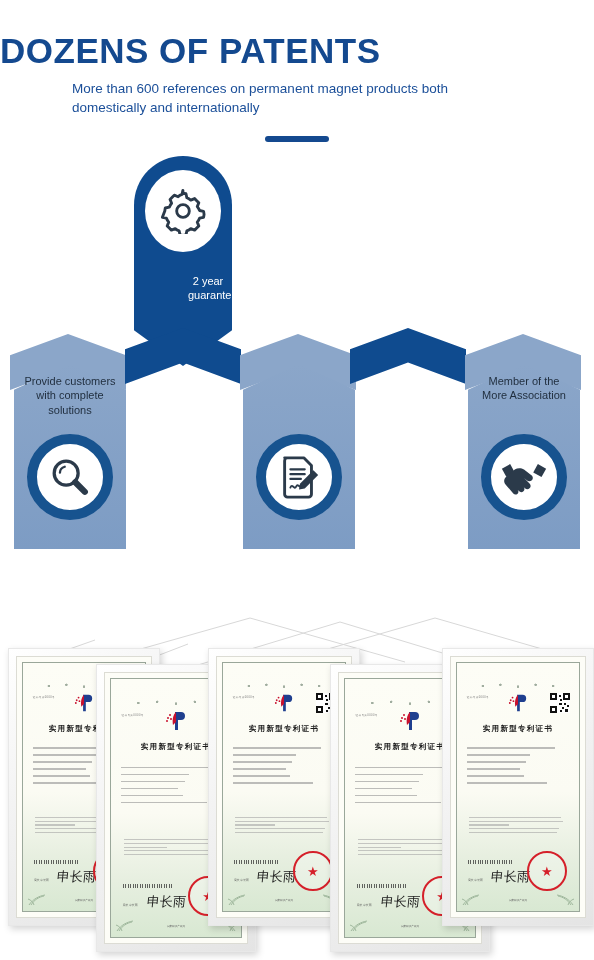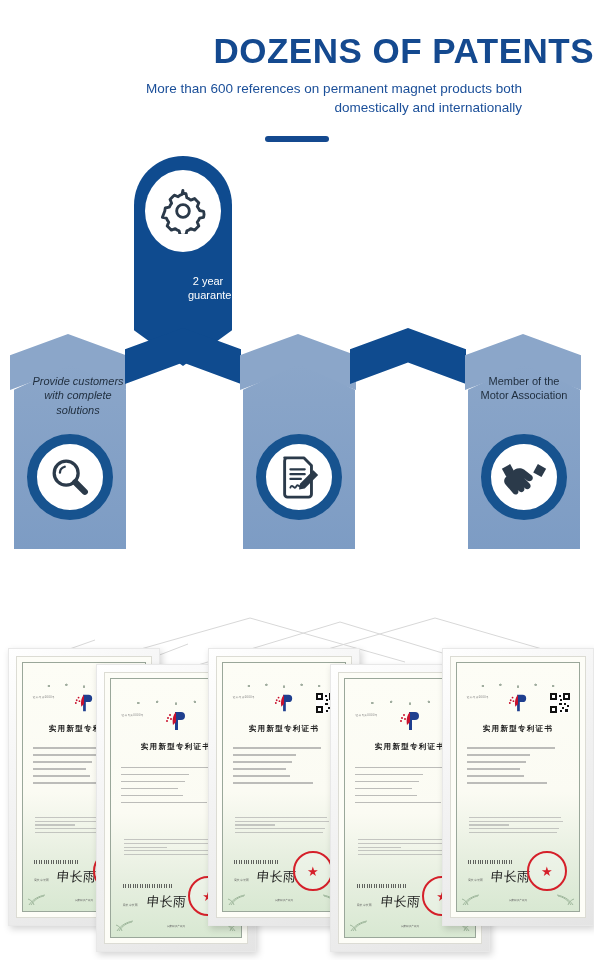--- a/index.html
+++ b/index.html
@@ -5,21 +5,21 @@
   * { box-sizing: border-box; margin: 0; padding: 0; }
   body {
     width: 594px; height: 960px;
     background: #ffffff;
     font-family: "Liberation Sans", sans-serif;
     overflow: hidden;
     position: relative;
   }
 
   
-  .header { padding-top: 33px; text-align: right; }
+  .header { padding-top: 33px; text-align: left; }
   .header h1 {
     font-size: 35px;
     font-weight: bold;
     letter-spacing: 0.5px;
     color: #14498f;
     line-height: 1.05;
   }
   .header .subtitle {
     margin-top: 9px;
     font-size: 13.5px;
@@ -111,21 +111,21 @@
     position: absolute;
     top: 218px;
     width: 112px;
     text-align: center;
     font-size: 11px;
     color: #1f2d3d;
     line-height: 1.32;
     white-space: pre-line;
     z-index: 3;
   }
-  .bot-label.d1 { left: 22px; font-style: italic; }
+  .bot-label.d1 { left: 14px; }
   .bot-label.d2 { left: 243px; }
   .bot-label.d3 { left: 468px; }
 
   .bot-circle {
     position: absolute;
     top: 278px;
     width: 86px; height: 86px;
     background: #ffffff;
     border: 10px solid #17538f;
     border-radius: 50%;
@@ -270,21 +270,21 @@
   </div>
 
   <div class="bot-banner d1"></div>
   <div class="bot-banner d2"></div>
   <div class="bot-banner d3"></div>
 
   <div class="bot-label d1">Provide customers
 with complete
 solutions</div>
   <div class="bot-label d3">Member of the
-Motor Association</div>
+More Association</div>
 
   <div class="bot-circle d1">
     <svg width="46" height="46" viewBox="0 0 48 48">
       <circle cx="20" cy="20" r="12.5" fill="none" stroke="#2b3a4a" stroke-width="3.4"></circle>
       <path d="M13.5 19.5a6.6 6.6 0 015-6.2" fill="none" stroke="#2b3a4a" stroke-width="2.4" stroke-linecap="round"></path>
       <path d="M29.5 29.5l10 10" stroke="#2b3a4a" stroke-width="6.4" stroke-linecap="round"></path>
     </svg>
   </div>
 
   <div class="bot-circle d2">

